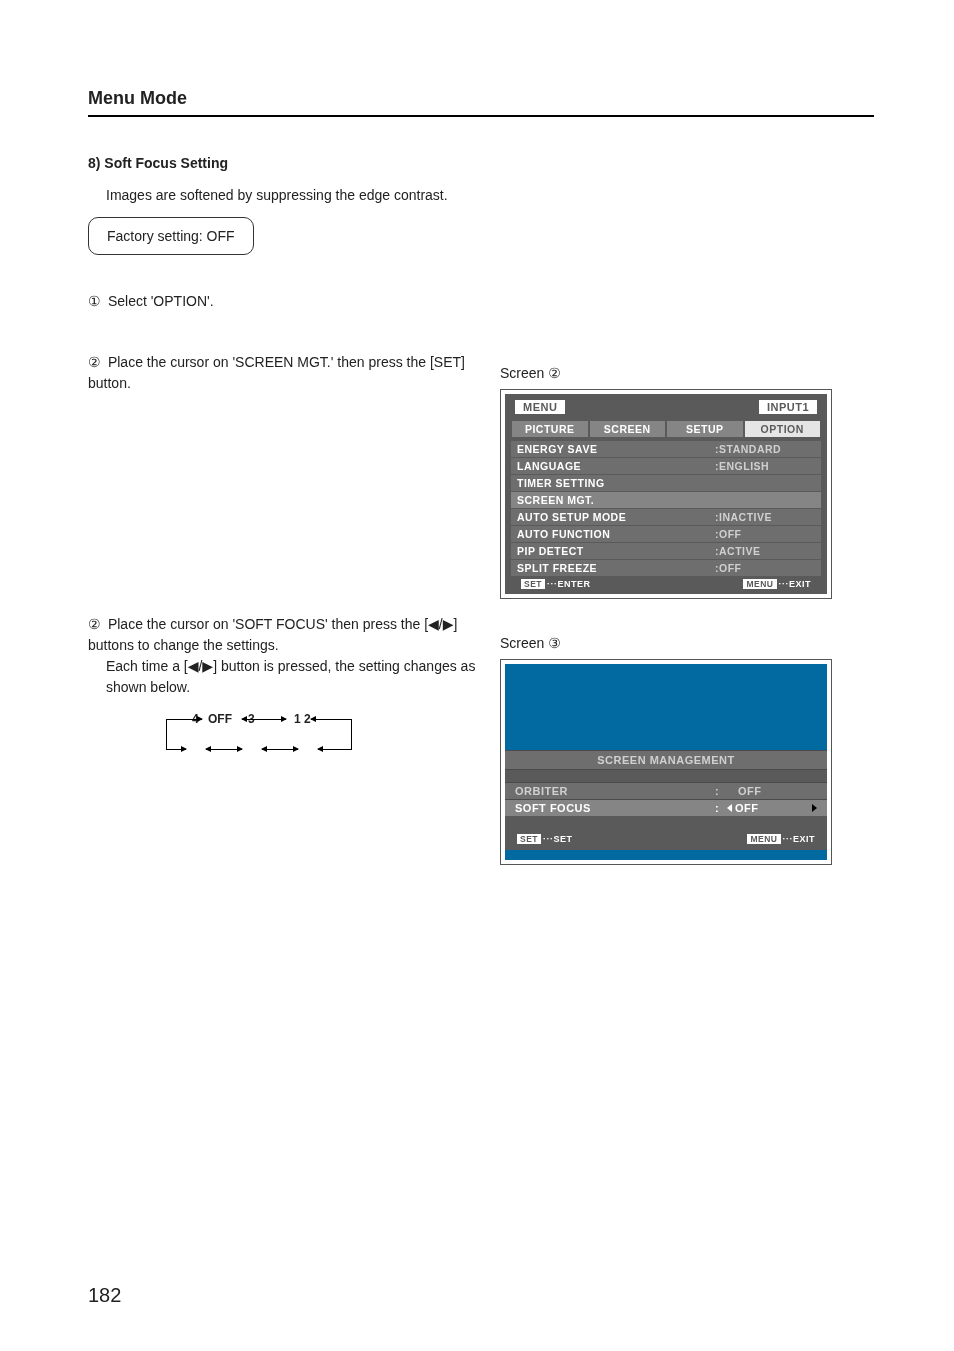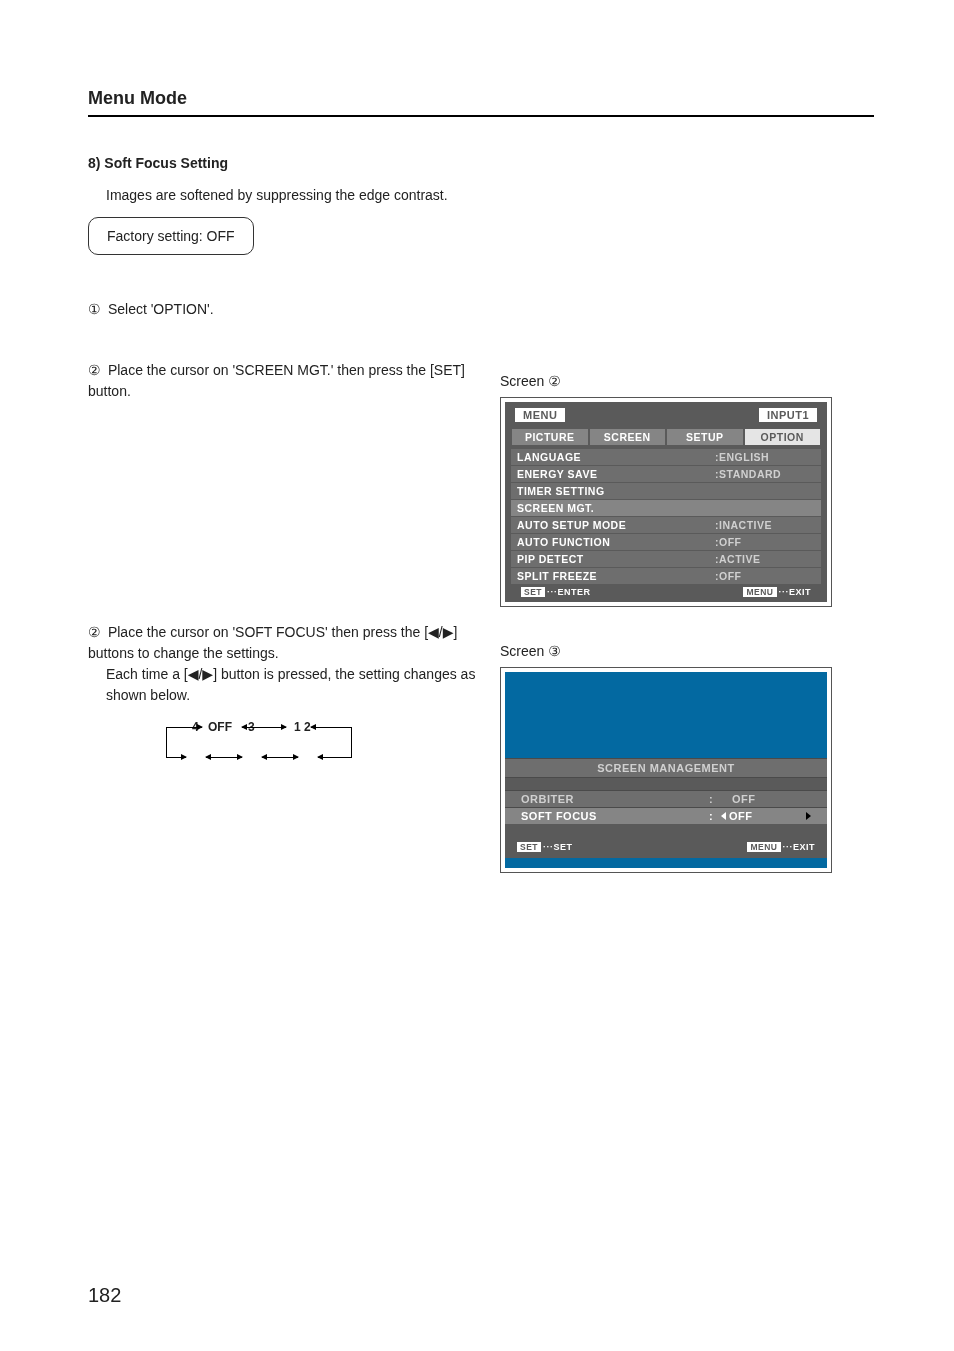--- a/index.html
+++ b/index.html
@@ -31,21 +31,21 @@
     }
     .factory-box {
       display: inline-block;
       border: 1px solid #333;
       border-radius: 10px;
       padding: 10px 18px;
       font-size: 14px;
       margin-left: 0px;
       margin-bottom: 36px;
     }
-    .cols { display: flex; gap: 24px; margin-top: 8px; }
+    .cols { display: flex; gap: 24px; }
     .left { width: 388px; }
     .right { width: 332px; }
     .step { font-size: 14px; margin-bottom: 10px; line-height: 1.5; }
     .step .num { display: inline-block; width: 16px; }
     .step .ind { margin-left: 18px; }
     .gap-big { height: 210px; }
     .screen-label { font-size: 14px; margin-bottom: 8px; }
 
     
     .osd {
@@ -104,21 +104,21 @@
     .osd3-title {
       text-align: center; color: #d0d0d0;
       font-size: 11px; padding: 3px 0;
       background: #6e6e6e;
       border-top: 1px solid #4a4a4a;
       border-bottom: 1px solid #4a4a4a;
     }
     .osd3-row {
       display: flex; align-items: center;
       background: #6e6e6e; color: #d0d0d0;
-      font-size: 11px; padding: 2px 16px;
+      font-size: 11px; padding: 2px 10px;
       border-top: 1px solid #4a4a4a;
     }
     .osd3-row.hl { background: #858585; color: #fff; }
     .osd3-row .mlabel { flex: 1; }
     .osd3-row .colon { width: 12px; }
     .osd3-row .mval { width: 90px; display: flex; align-items: center; gap: 3px; }
     .tri-l, .tri-r {
       width: 0; height: 0; border-top: 4px solid transparent;
       border-bottom: 4px solid transparent; display: inline-block;
     }
@@ -236,26 +236,26 @@
           <span class="badge-white">INPUT1</span>
         </div>
         <div class="tabs">
           <div class="tab">PICTURE</div>
           <div class="tab">SCREEN</div>
           <div class="tab">SETUP</div>
           <div class="tab active">OPTION</div>
         </div>
         <div class="menu-list">
           <div class="menu-row">
+            <span class="mlabel">ENERGY SAVE</span>
+            <span class="mval">:STANDARD</span>
+          </div>
+          <div class="menu-row">
             <span class="mlabel">LANGUAGE</span>
             <span class="mval">:ENGLISH</span>
-          </div>
-          <div class="menu-row">
-            <span class="mlabel">ENERGY SAVE</span>
-            <span class="mval">:STANDARD</span>
           </div>
           <div class="menu-row">
             <span class="mlabel">TIMER SETTING</span>
             <span class="mval"></span>
           </div>
           <div class="menu-row selected">
             <span class="mlabel">SCREEN MGT.</span>
             <span class="mval"></span>
           </div>
           <div class="menu-row">

